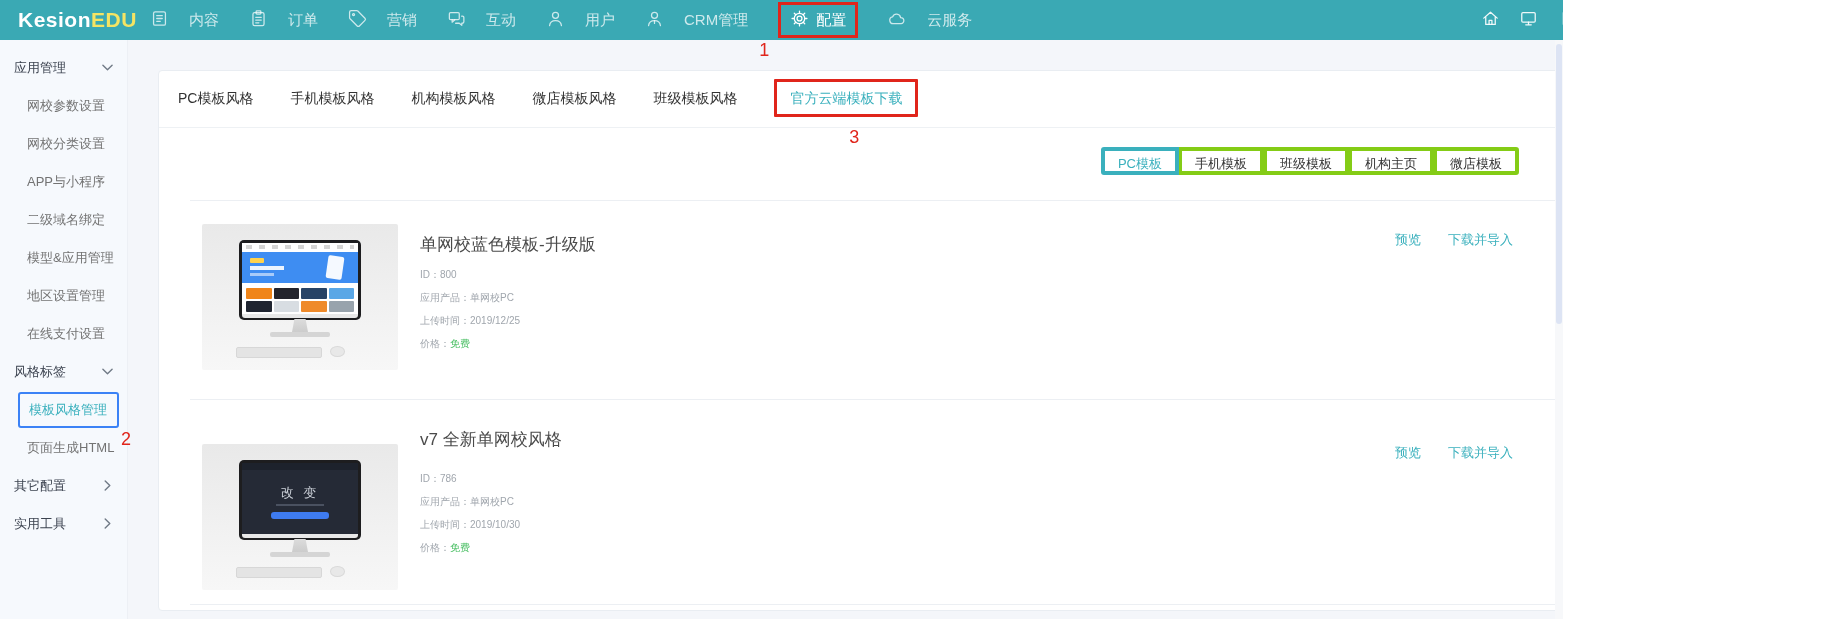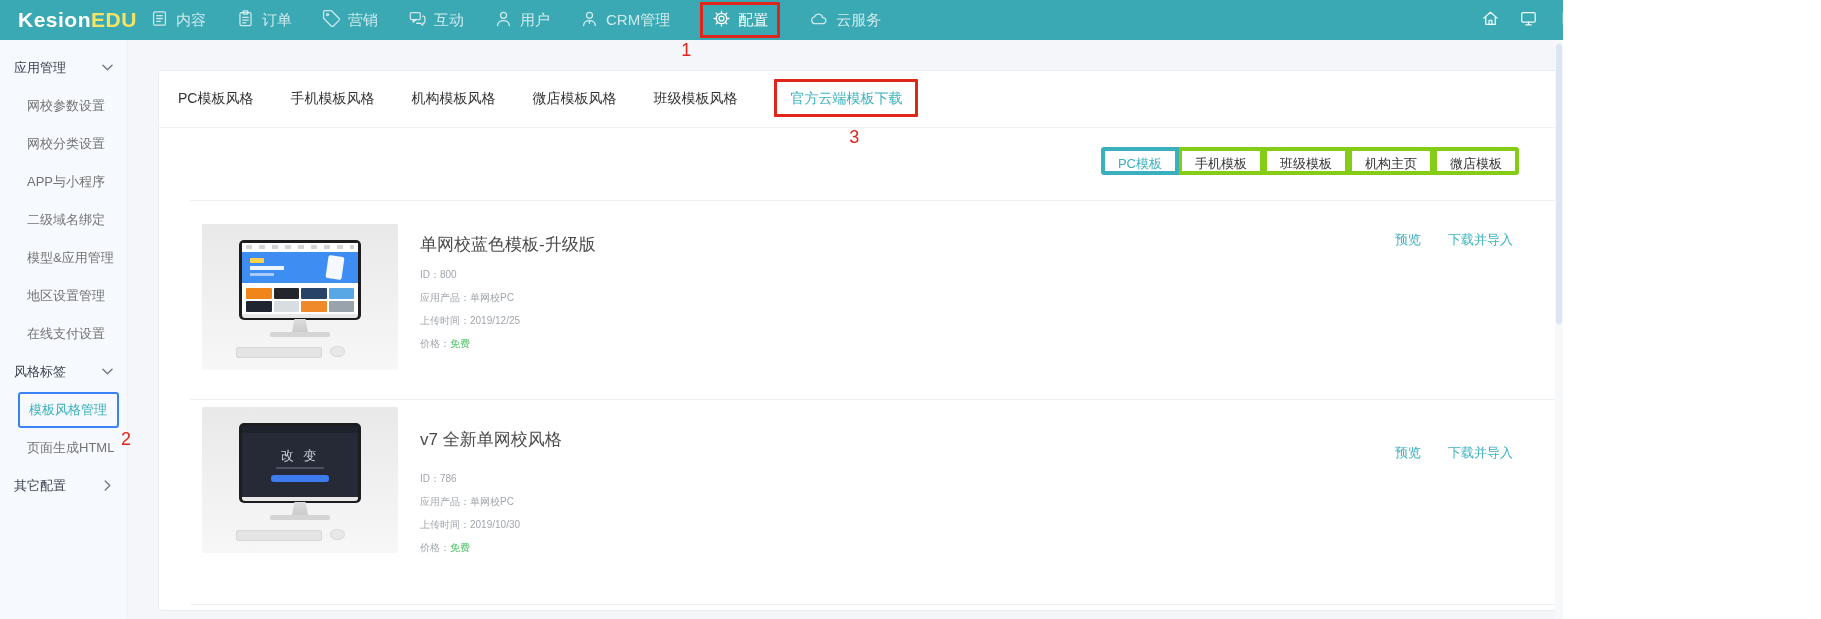--- a/index.html
+++ b/index.html
@@ -3,21 +3,21 @@
 <meta charset="utf-8">
 <style>
   html,body{margin:0;padding:0;}
   #app{position:relative;width:1563px;height:619px;overflow:hidden;background:#f4f6fa;
        font-family:"Liberation Sans","DejaVu Sans",sans-serif;}
   
   .navbar{position:absolute;left:0;top:0;width:1821px;height:40px;background:#3aa9b4;}
   .logo{position:absolute;left:18px;top:0;height:40px;line-height:40px;font-size:21px;font-weight:bold;color:#fff;letter-spacing:.5px;}
   .logo .edu{color:#f5e463;}
   .nav-menu{position:absolute;left:150px;top:0;height:40px;display:flex;align-items:center;gap:30px;}
-  .nav-item{display:flex;align-items:center;gap:7px;color:rgba(255,255,255,.75);font-size:15px;cursor:pointer;white-space:nowrap;}
+  .nav-item{display:flex;align-items:center;gap:20px;color:rgba(255,255,255,.75);font-size:15px;cursor:pointer;white-space:nowrap;}
   .nav-item svg{width:19px;height:19px;stroke:currentColor;fill:none;stroke-width:1.6;stroke-linecap:round;stroke-linejoin:round;}
   .ann-box1{position:relative;display:flex;align-items:center;gap:7px;border:3px solid #e0251b;padding:4px 9px;color:#fff;}
   .nav-right{position:absolute;right:22px;top:0;height:40px;display:flex;align-items:center;gap:19px;color:rgba(255,255,255,.92);font-size:15px;}
   .nav-right svg{width:19px;height:19px;stroke:currentColor;fill:none;stroke-width:1.6;stroke-linecap:round;stroke-linejoin:round;}
   .admin-group{display:flex;align-items:center;gap:18px;font-size:14px;font-weight:bold;cursor:pointer;}
   .caret svg{width:9px;height:6px;}
   .nav-link{cursor:pointer;}
   
   .ann-num{position:absolute;color:#e0251b;font-size:18px;line-height:1;font-weight:400;}
   
@@ -218,20 +218,26 @@
       <span class="ann-box2">
         <span>模板风格管理</span>
         <span class="ann-num" style="right:-14px;top:36px;">2</span>
       </span>
     </div>
     <div class="side-item side-child">
         <span>页面生成HTML</span>
       </div>
     <div class="side-item side-group">
       <span>其它配置</span>
+      <span><svg viewBox="0 0 7 12">
+            <path d="M1 1l5 5-5 5"></path>
+          </svg></span>
+    </div>
+    <div class="side-item side-group">
+      <span>实用工具</span>
       <span><svg viewBox="0 0 7 12">
             <path d="M1 1l5 5-5 5"></path>
           </svg></span>
     </div>
   </div>
 
   <div class="card"></div>
 
   <div class="tabs">
     <span class="tab">PC模板风格</span>
@@ -291,21 +297,21 @@
     <div>应用产品：单网校PC</div>
     <div>上传时间：2019/12/25</div>
     <div><span>价格：</span><span class="price-value">免费</span></div>
   </div>
   <div class="actions" style="top:231px;">
     <span>预览</span>
     <span>下载并导入</span>
   </div>
 
   <div class="divider" style="top:399px;"></div>
-  <div class="thumb s2" style="top:407px;">
+  <div class="thumb s2" style="top:444px;">
     <div class="mon">
       <div class="mon-screen">
         <div class="s2-top"></div>
         <div class="s2-title">改 变</div>
         <div class="s2-sub"></div>
         <div class="s2-btn"></div>
       </div>
     </div>
     <div class="mon-chin" style="left:40px;"></div>
     <div class="stand"></div>

